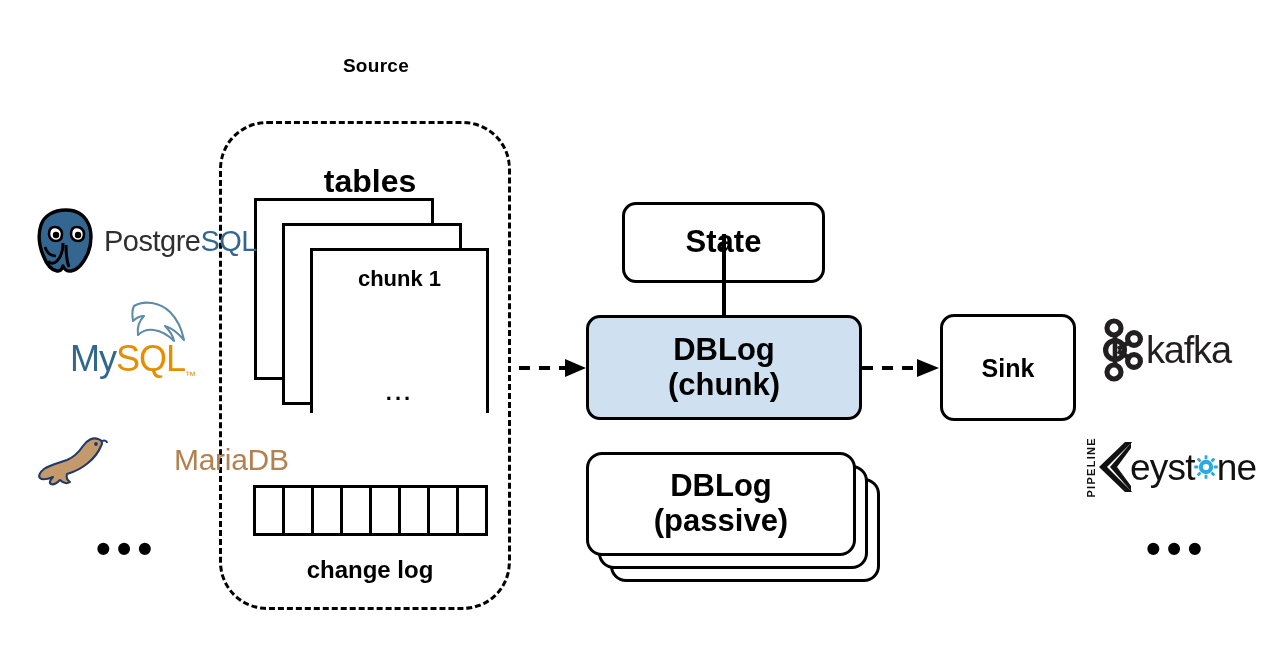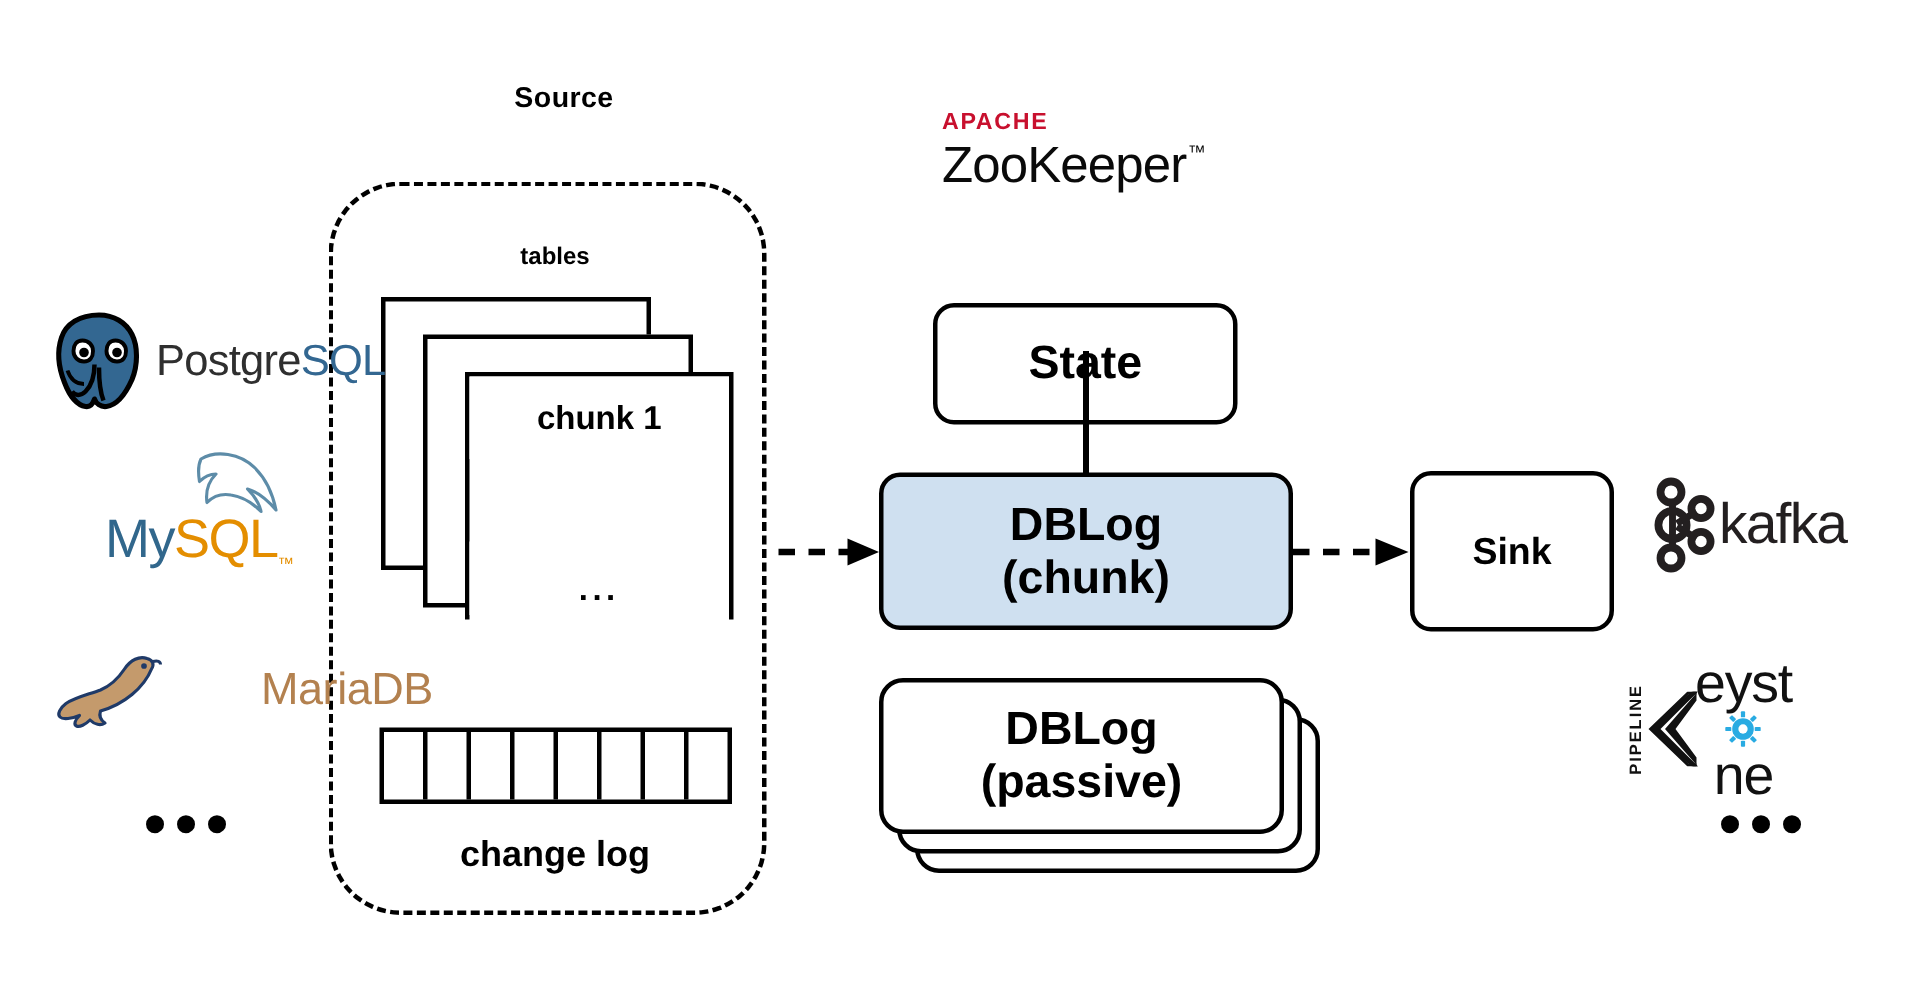--- a/index.html
+++ b/index.html
@@ -27,21 +27,21 @@
     text-align: center;
     white-space: nowrap;
   }
   #source-title {
     left: 241px; top: 55px; width: 270px;
     font-size: 19px;
     letter-spacing: 0.3px;
   }
   #tables-label {
     left: 245px; top: 163px; width: 250px;
-    font-size: 16px;
+    font-size: 32px;
   }
   #changelog-label {
     left: 235px; top: 556px; width: 270px;
     font-size: 24px;
   }
 
   
   #source-box {
     left: 219px; top: 121px;
     width: 292px; height: 489px;
@@ -206,21 +206,21 @@
     font-size: 11px; font-weight: bold; color: #111;
     letter-spacing: 1.3px;
     writing-mode: vertical-rl;
     transform: rotate(180deg);
     line-height: 1;
     margin-right: 1px;
   }
   #keystone-word {
     font-size: 37px; color: #111; letter-spacing: -0.8px;
     line-height: 1; margin-left: -2px;
-    display: flex; align-items: center; flex-direction: column;
+    display: flex; align-items: center;
   }
   .ks-gear { margin: 0 -1px; }
 </style>
 </head>
 <body>
 
 <div id="canvas">
 
   <div class="abs heading" id="source-title">Source</div>
 
@@ -297,27 +297,20 @@
 
   <div class="abs ellipsis-dots" id="ellipsis-left">•••</div>
 
   <div class="abs dashed-arrow" id="arrow-source-dblog">
     <svg width="70" height="24" viewBox="0 0 70 24">
       <line x1="0" y1="12" x2="49" y2="12" stroke="#000" stroke-width="4.2" stroke-dasharray="11,9" stroke-linecap="butt"></line>
       <polygon points="46,3 67,12 46,21" fill="#000"></polygon>
     </svg>
   </div>
 
-  <div class="abs" id="zookeeper-logo">
-    <div id="zk-apache">APACHE</div>
-    <div id="zk-name-row">
-      <div id="zk-name">ZooKeeper</div>
-      <div id="zk-tm">™</div>
-    </div>
-  </div>
 
   <div class="abs node" id="state-box">
     <span>State</span>
   </div>
 
   <div class="abs" id="state-link"></div>
 
   <div class="abs node" id="dblog-active">
     <span>DBLog</span>
     <span>(chunk)</span>

